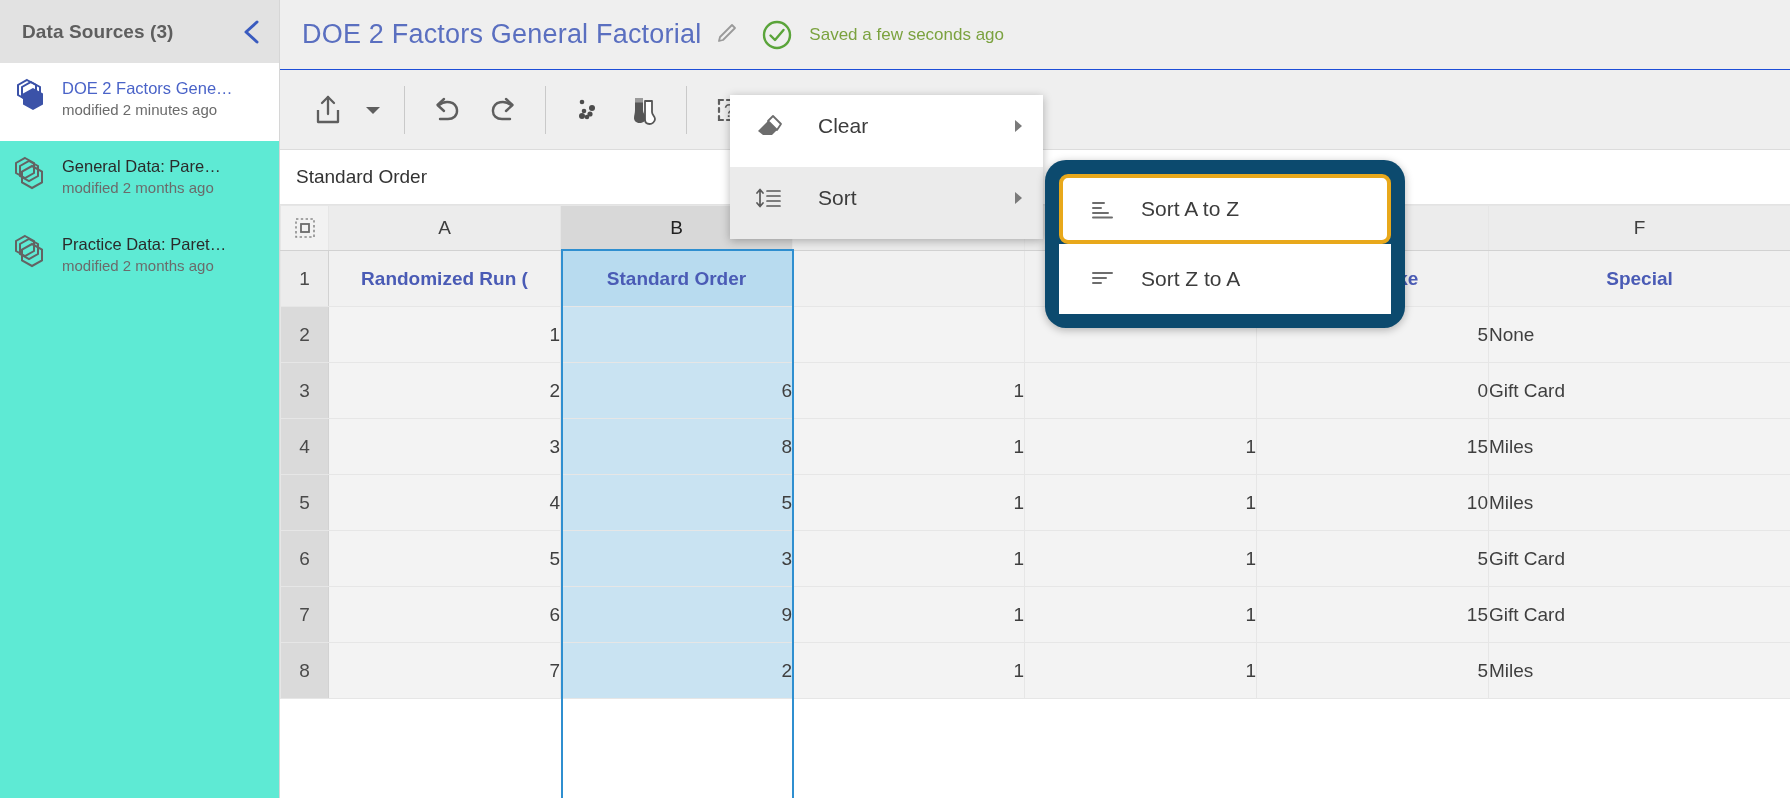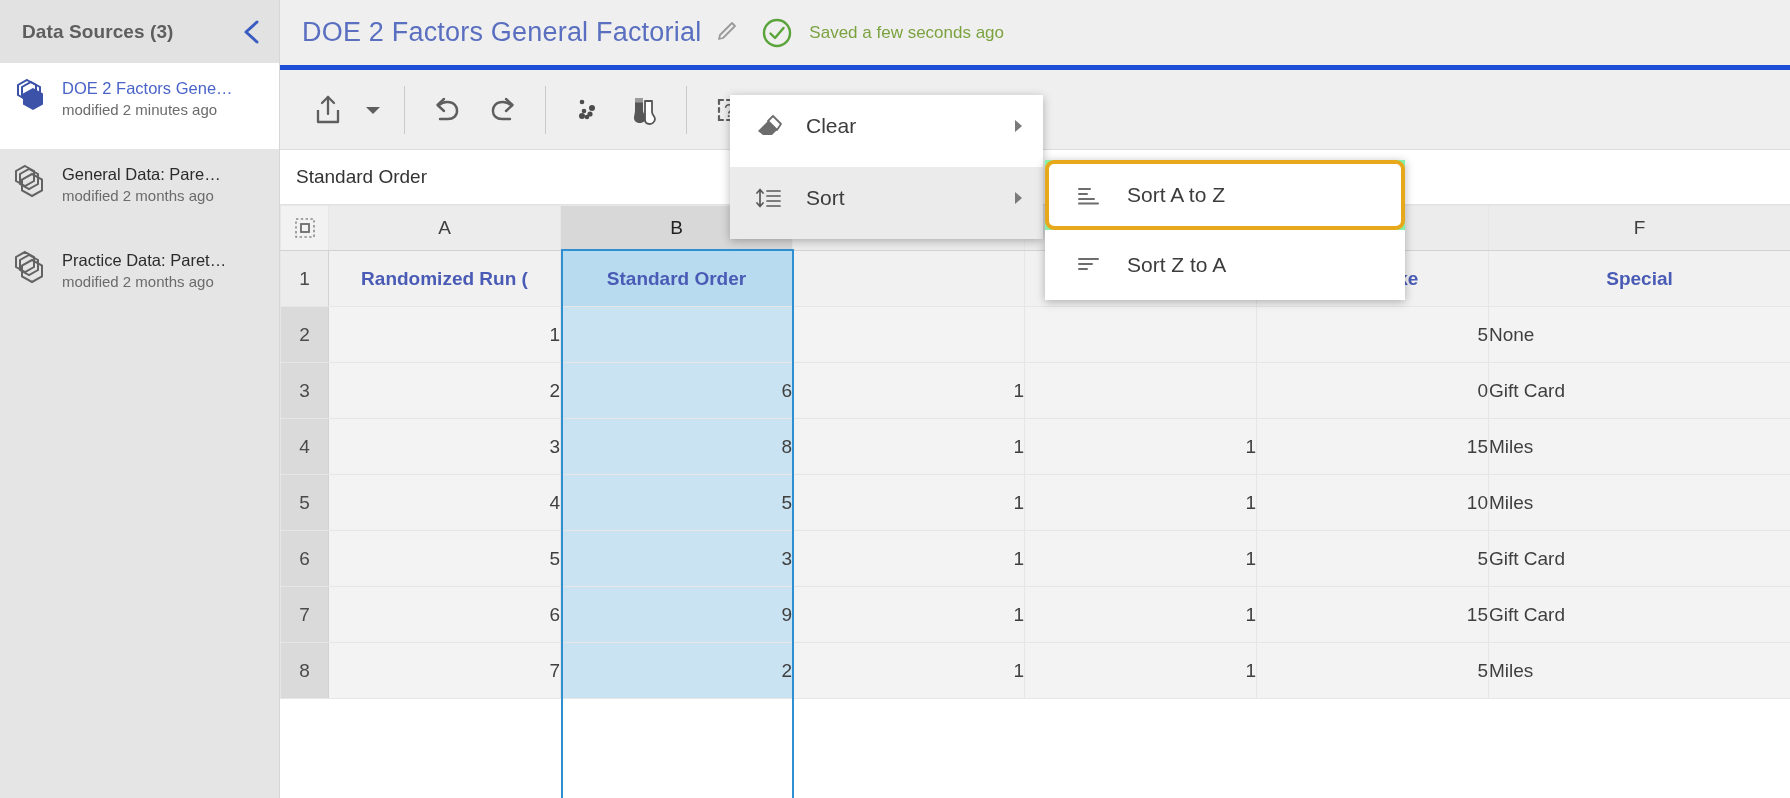--- a/index.html
+++ b/index.html
@@ -7,38 +7,38 @@
     width: 1790px; height: 798px;
     font-family: "Liberation Sans", sans-serif;
     background: #ffffff;
     overflow: hidden;
   }
   #app { position: relative; width: 1790px; height: 798px; display: flex; }
 
   
   #sidebar {
     width: 280px; height: 798px;
-    background: #e5e5e5;
+    background: #5eead4;
     border-right: 1px solid #d6d6d6;
     flex: 0 0 280px;
     position: relative;
   }
   .sb-header {
     height: 63px;
     background: #e2e2e2;
     display: flex; align-items: center;
     padding: 0 16px 0 22px;
     justify-content: space-between;
   }
   .sb-title { font-size: 19px; color: #5e5e5e; font-weight: bold; letter-spacing: .1px; }
   .sb-collapse { color: #3a5bbf; display: flex; align-items: center; cursor: pointer; }
 
   .ds-item {
     display: flex; align-items: flex-start;
-    padding: 12px 10px 28px 8px;
+    padding: 12px 10px 20px 8px;
     gap: 10px;
     cursor: pointer;
     min-height: 64px;
   }
   .ds-item.active { background: #ffffff; }
   .ds-icon { flex: 0 0 44px; height: 44px; display: flex; align-items: center; justify-content: center; }
   .ds-text { overflow: hidden; padding-top: 2px; }
   .ds-name {
     font-size: 16.5px; color: #2b2b2b; white-space: nowrap;
     overflow: hidden; text-overflow: clip; line-height: 22px;
@@ -46,21 +46,21 @@
   .ds-item.active .ds-name { color: #4a63c8; }
   .ds-mod { font-size: 15px; color: #6b6b6b; line-height: 22px; white-space: nowrap; }
 
   
   #main { flex: 1 1 auto; height: 798px; position: relative; background:#fff; }
 
   .titlebar {
     height: 70px; background: #efefef;
     display: flex; align-items: center; gap: 14px;
     padding-left: 22px;
-    border-bottom: 5px solid #1d4ed8;
+    border-bottom: 1px solid #1d4ed8;
   }
   .doc-title { font-size: 27px; color: #5a6fc0; letter-spacing: .2px; }
   .pencil { cursor: pointer; display: flex; align-items: center; }
   .saved-check { display: flex; align-items: center; margin-left: 8px; }
   .saved-text { font-size: 17px; color: #7ba23f; margin-left: 2px; }
 
   .toolbar {
     height: 80px; background: #efefef;
     display: flex; align-items: center;
     border-bottom: 1px solid #dcdcdc;
@@ -136,33 +136,34 @@
   
   .ctxmenu {
     position: absolute;
     background: #ffffff;
     box-shadow: 0 2px 9px rgba(0,0,0,.28);
     z-index: 40;
     padding: 0;
   }
   .ctx-item {
     height: 72px; display: flex; align-items: center;
-    padding: 0 18px 11px 24px; cursor: pointer; gap: 22px;
+    padding: 0 18px 11px 24px; cursor: pointer; gap: 34px;
   }
   .ctx-item.hl { background: #ebebeb; }
   .ctx-ico { width: 30px; display:flex; align-items:center; justify-content:center; }
   .ctx-label { font-size: 21px; color: #3c3c3c; flex: 1 1 auto; }
   .ctx-arrow { display:flex; align-items:center; }
 
   .submenu {
     position: absolute;
-    background: #86efac;
+    background: #0c4a6e;
     box-shadow: 0 2px 9px rgba(0,0,0,.28);
     z-index: 45;
-    padding: 0;
+    padding: 14px;
+    border-radius: 21px;
   }
   .sub-item {
     height: 70px; display: flex; align-items: center;
     padding: 0 26px 0 30px; cursor: pointer; gap: 24px;
     background: #fff;
   }
   .sub-item.focus {
     border: 4px solid #e8a81b;
     border-radius: 9px;
     padding: 0 22px 0 26px;

